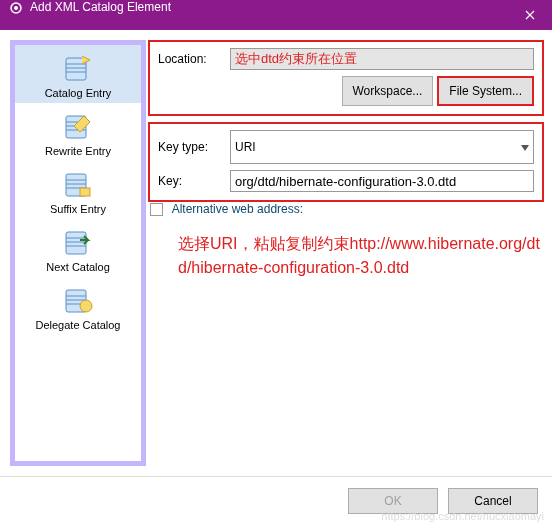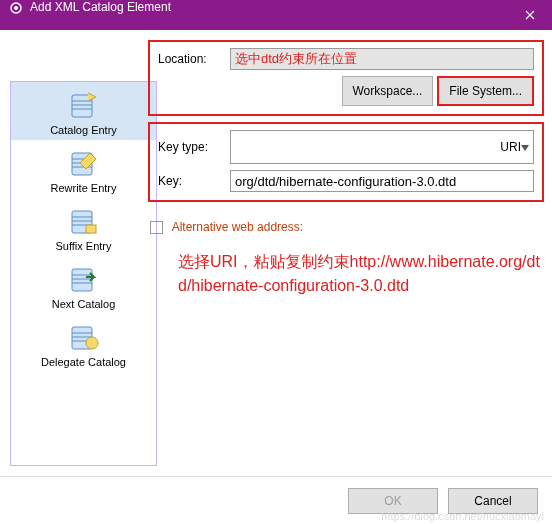--- a/index.html
+++ b/index.html
@@ -2,38 +2,38 @@
 <html><head>
 <meta charset="utf-8">
 <style>
 * { box-sizing: border-box; margin: 0; padding: 0; font-family: "Segoe UI", Tahoma, sans-serif; font-size: 12px; }
 body { background: #fff; width: 552px; height: 524px; position: relative; }
 .titlebar { height: 30px; background: #8b1a8b; color: #fff; display: flex; align-items: flex-start; padding: 0 8px; }
 .titlebar .icon { width: 16px; height: 16px; margin-right: 6px; display: flex; align-items: center; justify-content: center; }
 .titlebar .title { flex: 1; font-size: 12px; }
 .titlebar .close { width: 45px; height: 30px; display: flex; align-items: center; justify-content: center; cursor: pointer; margin-right: -8px; }
 .content { position: absolute; top: 30px; left: 0; right: 0; bottom: 48px; padding: 6px; }
-.sidebar { position: absolute; left: 10px; top: 10px; width: 147px; bottom: 10px; border: 1px solid #c4b5fd; background: #fff; overflow: hidden; margin-top: 41px; }
+.sidebar { position: absolute; left: 10px; top: 10px; width: 136px; bottom: 10px; border: 5px solid #c4b5fd; background: #fff; overflow: hidden; }
 .sidebar-item { display: flex; flex-direction: column; align-items: center; padding: 6px 2px 4px; cursor: pointer; }
 .sidebar-item.selected { background: #d5e5f5; }
 .sidebar-item .sicon { width: 36px; height: 34px; margin-bottom: 2px; display: flex; align-items: center; justify-content: center; }
 .sidebar-item .slabel { font-size: 11px; color: #000; text-align: center; }
 .right { position: absolute; left: 148px; right: 8px; top: 10px; bottom: 10px; }
 .redbox { border: 2px solid #e02020; padding: 6px 8px 8px; }
 .row { display: flex; align-items: center; margin-bottom: 6px; }
 .lbl { width: 72px; font-size: 12px; }
 .txt { flex: 1; height: 22px; border: 1px solid #999; padding: 0 4px; font-size: 13px; }
 .txt.red { color: #e02020; background: #e5e5e5; }
 .btnrow { display: flex; justify-content: flex-end; gap: 4px; }
 .btn { height: 30px; padding: 0 10px; border: 1px solid #adadad; background: #e1e1e1; font-size: 12px; cursor: pointer; }
 .btn.hi { border: 2px solid #e02020; }
 .btn:disabled { color: #a0a0a0; }
-.combo { flex: 1; height: 22px; border: 1px solid #999; padding: 16px 4px; display: flex; align-items: center; justify-content: flex-end; background: #fff; }
+.combo { flex: 1; height: 22px; border: 1px solid #999; padding: 16px 4px; display: flex; align-items: center; justify-content: space-between; background: #fff; }
 .chk { width: 13px; height: 13px; border: 1px solid #999; margin-right: 6px; display: inline-block; vertical-align: middle; }
-.altrow { margin-top: 18px; color: #c2410c; font-size: 12px; padding-left: 2px; }
+.altrow { margin-top: 0; color: #0c4a6e; font-size: 12px; padding-left: 2px; }
 .anno { color: #e02020; font-size: 16px; line-height: 1.45; margin-top: 16px; padding-left: 30px; padding-right: 4px; word-break: break-all; }
 .footer { position: absolute; bottom: 0; left: 0; right: 0; height: 48px; border-top: 1px solid #ddd; display: flex; justify-content: flex-end; align-items: center; padding: 0 14px; gap: 10px; }
 .footer .btn { width: 90px; height: 26px; }
 .watermark { position: absolute; right: 8px; bottom: 2px; color: #ddd; font-size: 11px; pointer-events: none; }
 </style>
 </head>
 <body>
 
 <div class="titlebar">
   <span class="icon">

